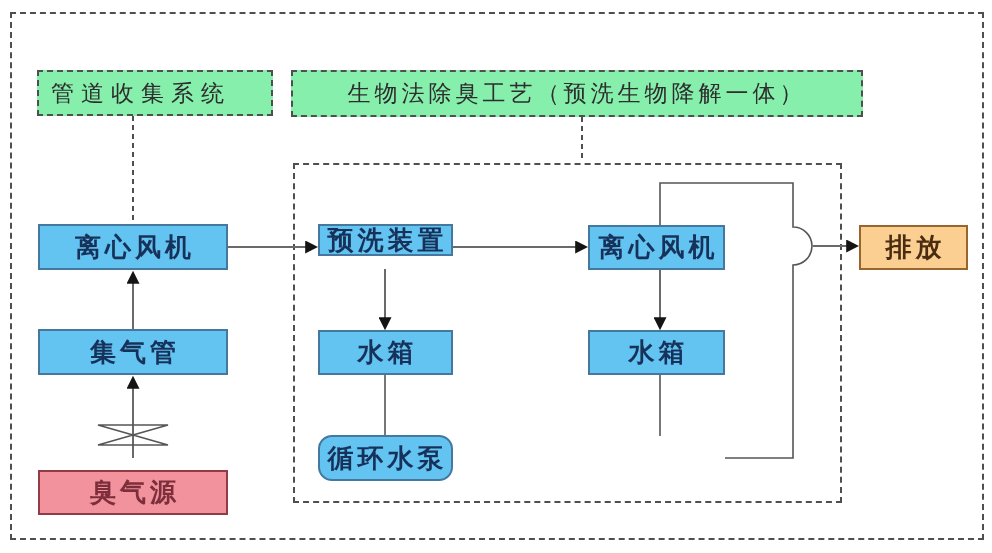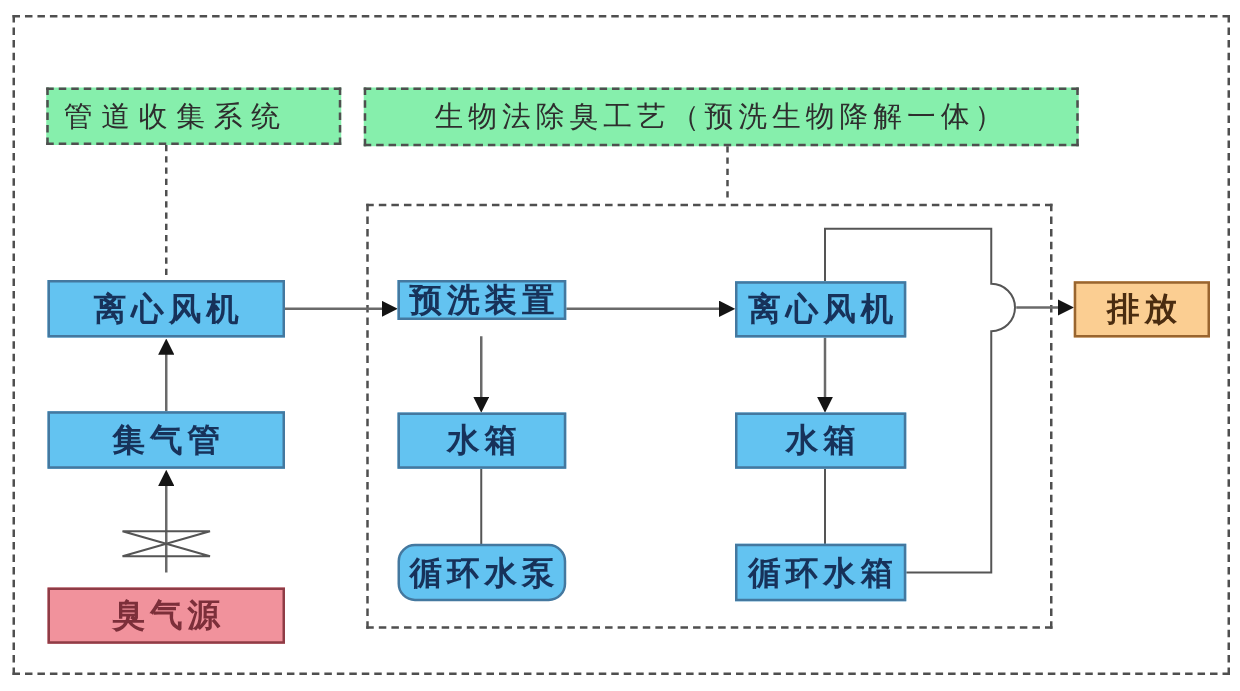--- a/index.html
+++ b/index.html
@@ -133,17 +133,16 @@
   <div class="node blue n-fan">离心风机</div>
   <div class="node blue n-gas-pipe">集气管</div>
   <div class="node pink n-odor-source">臭气源</div>
 
   <div class="node blue n-prewash">预洗装置</div>
   <div class="node blue n-prewash-tank">水箱</div>
   <div class="node blue n-circ-pump">循环水泵</div>
 
   <div class="node blue n-biofilter">离心风机</div>
   <div class="node blue n-biofilter-tank">水箱</div>
-  <div class="node blue n-circ-tank">循环水箱</div>
 
   <div class="node orange n-discharge">排放</div>
 
 </div>
 
 </body></html>

